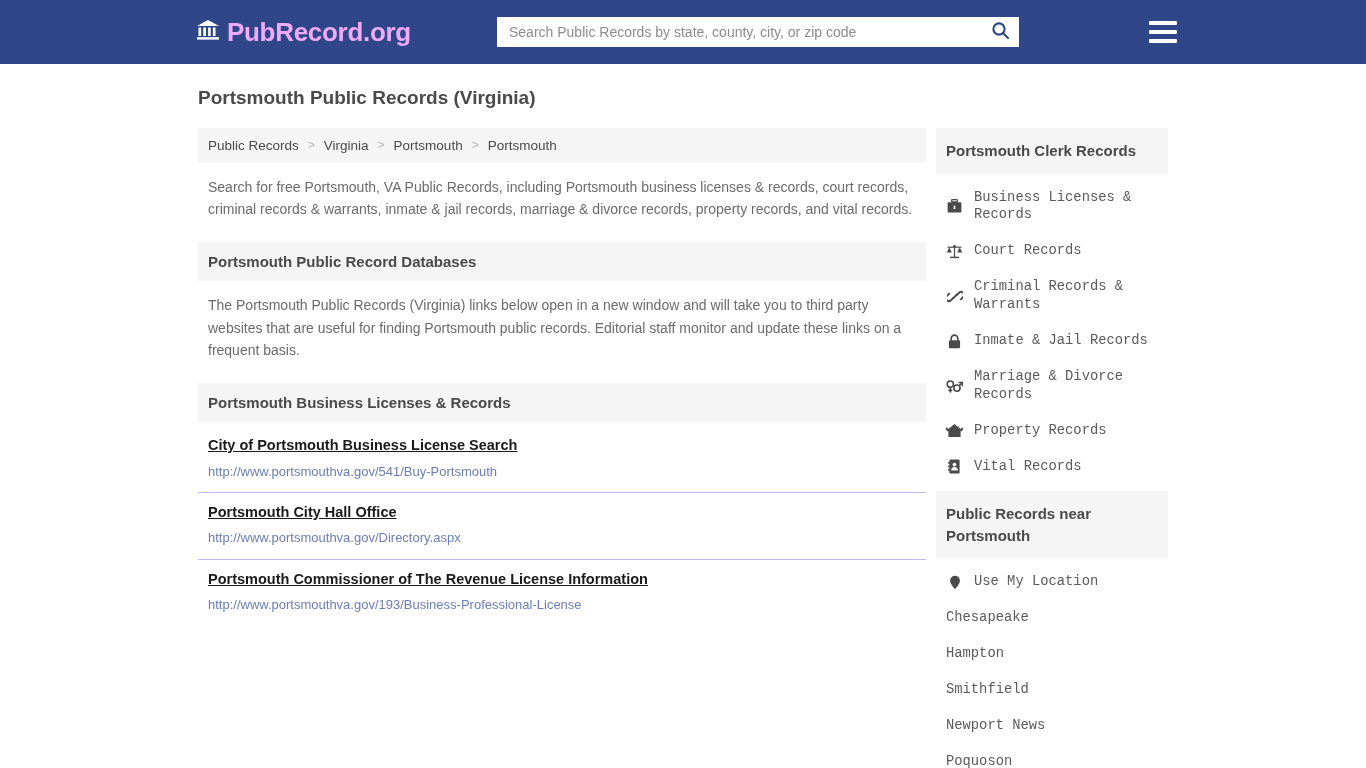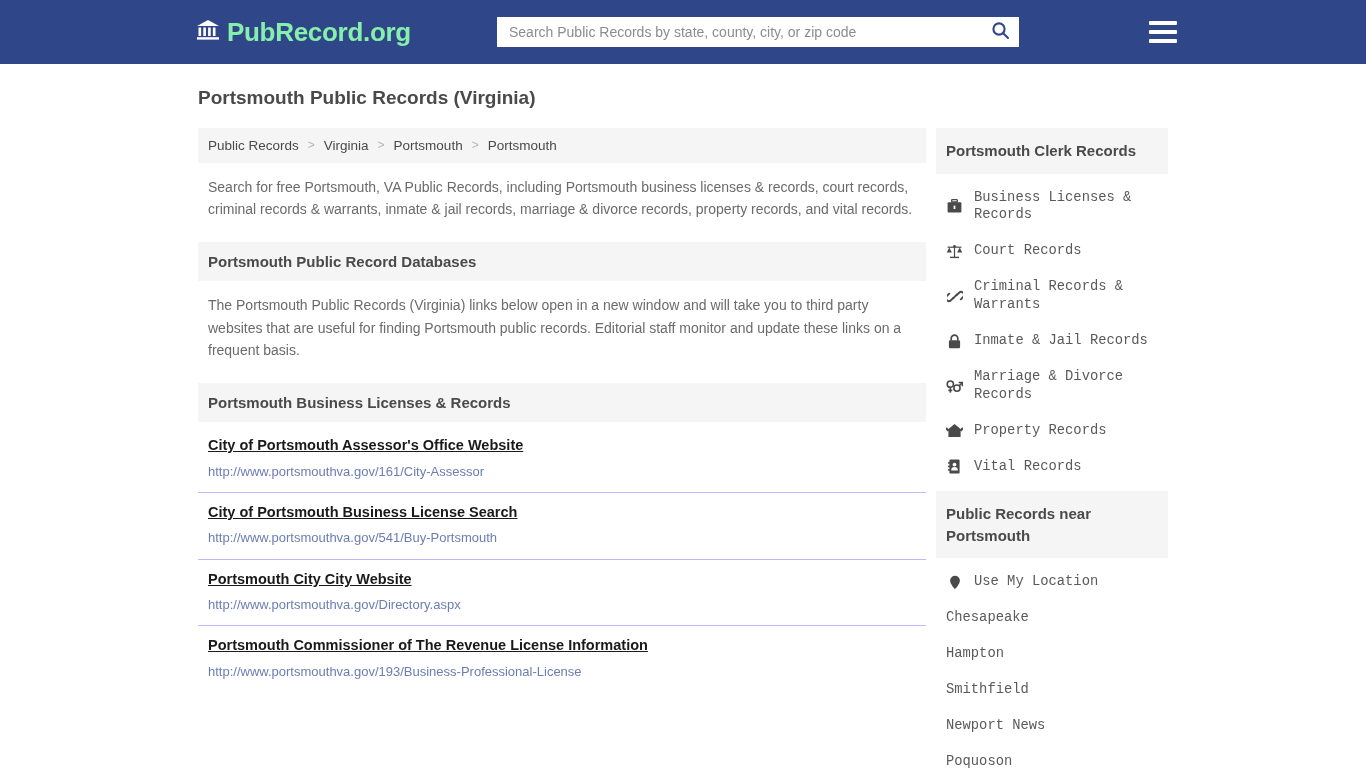--- a/index.html
+++ b/index.html
@@ -22,21 +22,21 @@
   .logo {
     position: absolute;
     left: 196px;
     display: flex;
     align-items: center;
     gap: 7px;
     text-decoration: none;
   }
   .logo-icon { display: block; }
   .logo-text {
-    color: #86efac;
+    color: #f0abfc;
     font-size: 26px;
     font-weight: bold;
     letter-spacing: -0.3px;
     line-height: 1;
     white-space: nowrap;
   }
   .search-wrap {
     position: absolute;
     left: 497px;
     width: 522px;
@@ -268,29 +268,25 @@
         <p class="intro">Search for free Portsmouth, VA Public Records, including Portsmouth business licenses &amp; records, court records, criminal records &amp; warrants, inmate &amp; jail records, marriage &amp; divorce records, property records, and vital records.</p>
 
         <div class="section-head">Portsmouth Public Record Databases</div>
 
         <p class="intro">The Portsmouth Public Records (Virginia) links below open in a new window and will take you to third party websites that are useful for finding Portsmouth public records. Editorial staff monitor and update these links on a frequent basis.</p>
 
         <div class="section-head">Portsmouth Business Licenses &amp; Records</div>
 
         <div class="link-list">
           <div class="link-item">
-            <a class="link-title" href="#">City of Portsmouth Assessor's Office Website</a>
-            <a class="link-url" href="#">http://www.portsmouthva.gov/161/City-Assessor</a>
-          </div>
-          <div class="link-item">
             <a class="link-title" href="#">City of Portsmouth Business License Search</a>
             <a class="link-url" href="#">http://www.portsmouthva.gov/541/Buy-Portsmouth</a>
           </div>
           <div class="link-item">
-            <a class="link-title" href="#">Portsmouth City City Website</a>
+            <a class="link-title" href="#">Portsmouth City Hall Office</a>
             <a class="link-url" href="#">http://www.portsmouthva.gov/Directory.aspx</a>
           </div>
           <div class="link-item">
             <a class="link-title" href="#">Portsmouth Commissioner of The Revenue License Information</a>
             <a class="link-url" href="#">http://www.portsmouthva.gov/193/Business-Professional-License</a>
           </div>
         </div>
 
         <div class="see-all">
           

